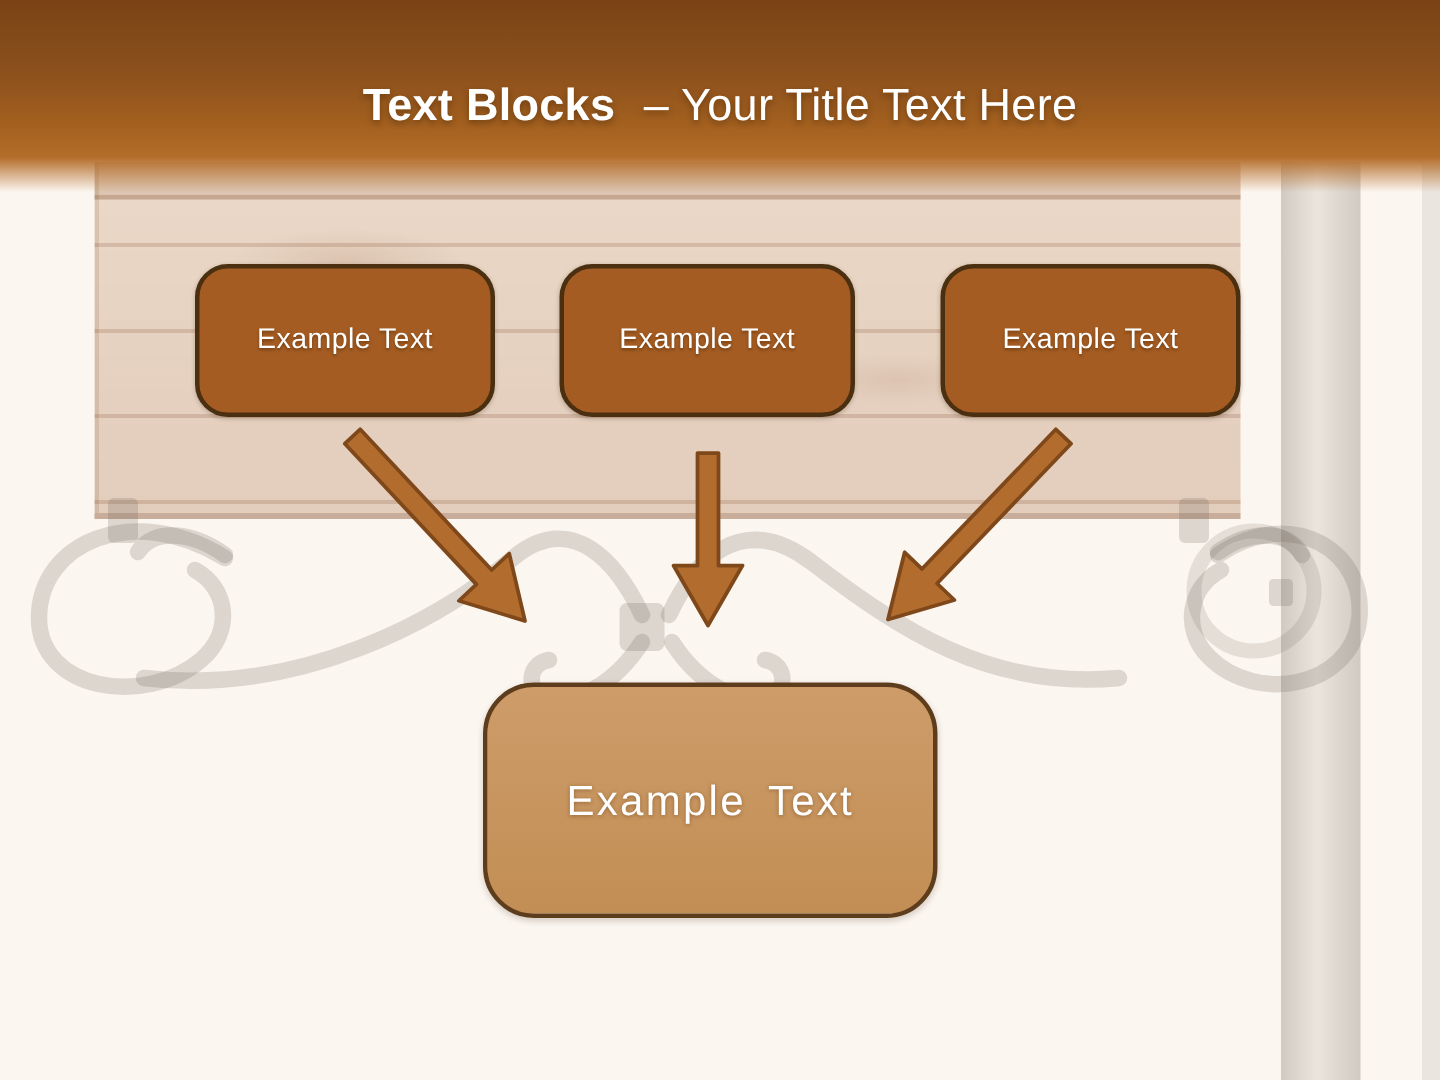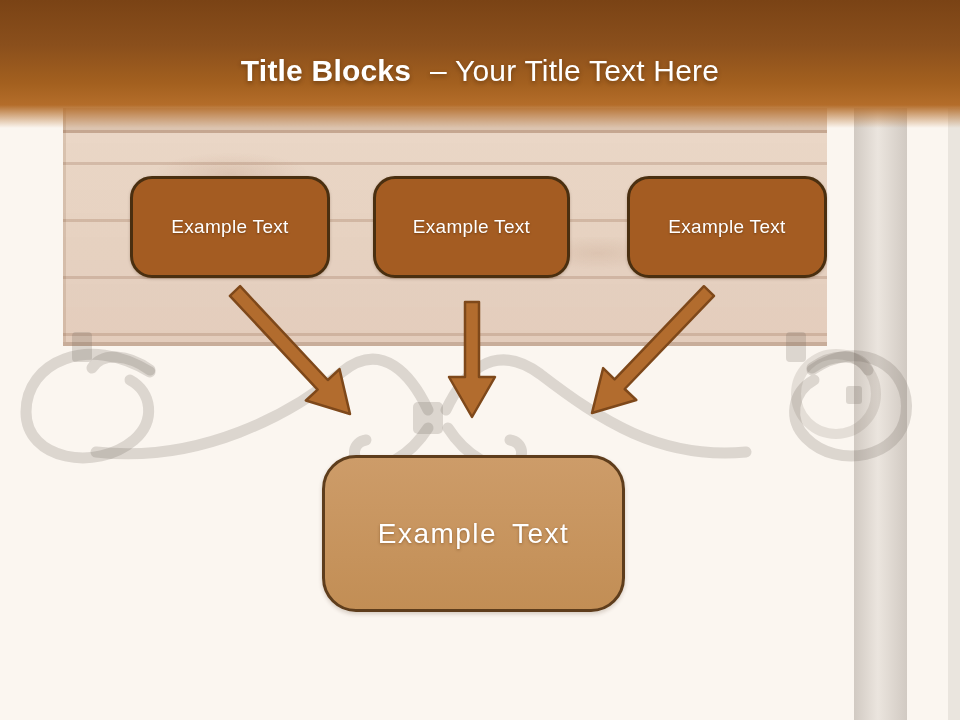--- a/index.html
+++ b/index.html
@@ -116,21 +116,21 @@
       <path d="M812,368 C834,352 860,354 868,370"></path>
       <path d="M428,428 C410,456 382,472 362,464 C350,458 353,442 366,440"></path>
       <path d="M448,428 C466,456 494,472 514,464 C526,458 523,442 510,440"></path>
       <rect x="413" y="402" width="30" height="32" rx="5"></rect>
       <circle class="thin" cx="836" cy="394" r="40"></circle>
       <rect x="846" y="386" width="16" height="18" rx="3"></rect>
     </svg>
   </div>
 
   <div class="header">
-    <h1 class="title"><span class="t-bold">Title Blocks</span><span class="t-rest">– Your Title Text Here</span></h1>
+    <h1 class="title"><span class="t-bold">Text Blocks</span><span class="t-rest">– Your Title Text Here</span></h1>
   </div>
 
   <div class="block block-1">
     <span class="label">Example Text</span>
   </div>
   <div class="block block-2">
     <span class="label">Example Text</span>
   </div>
   <div class="block block-3">
     <span class="label">Example Text</span>

